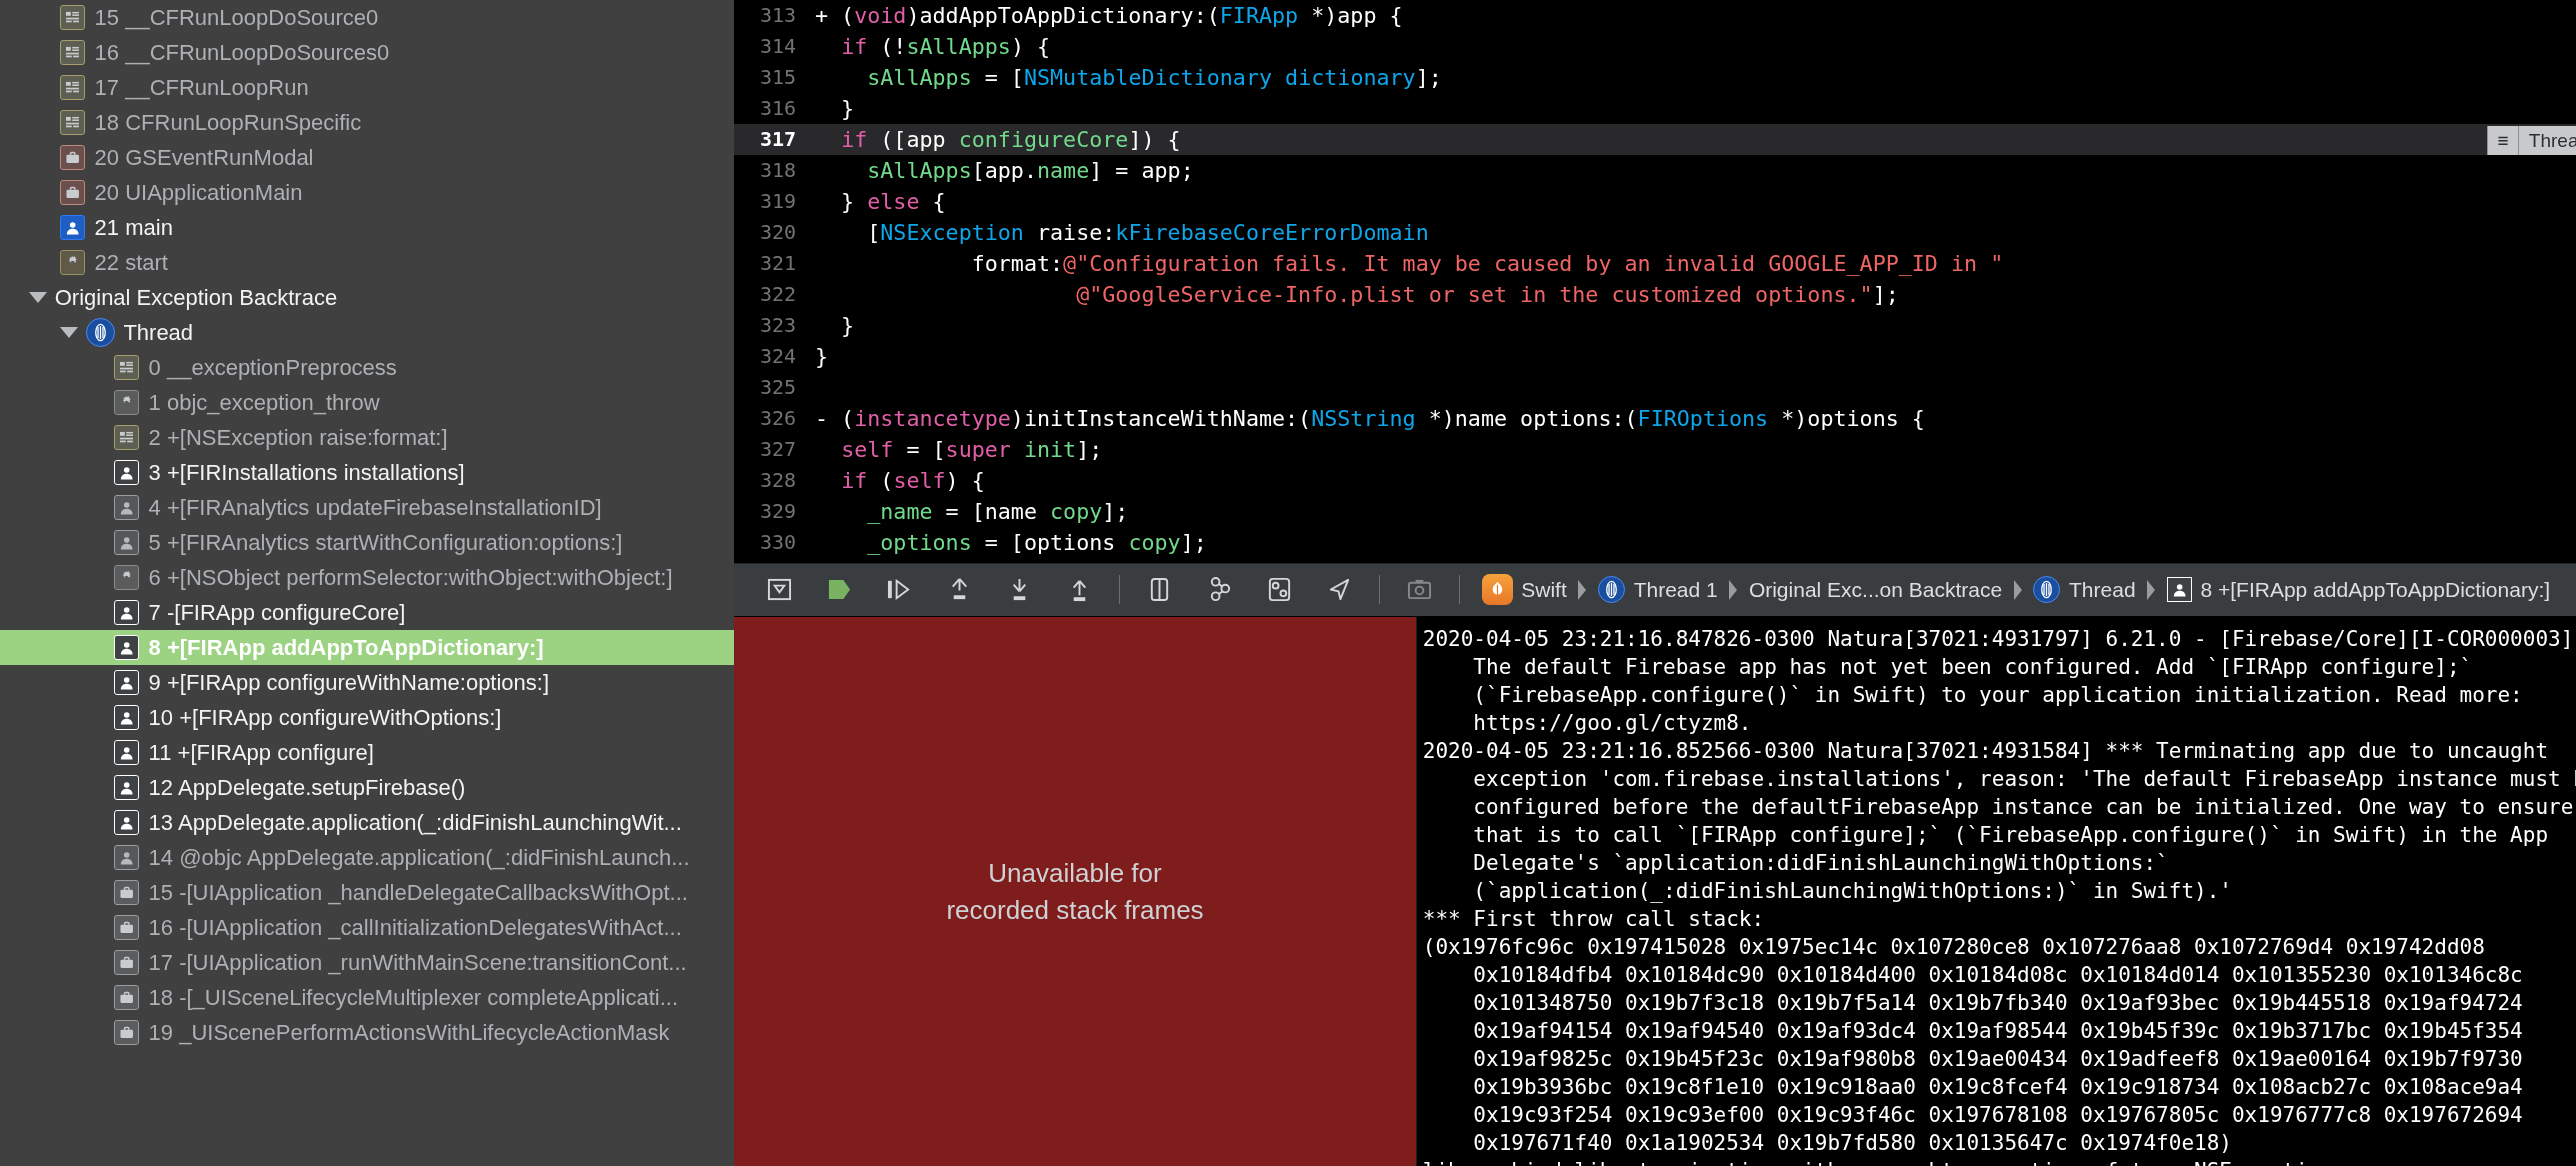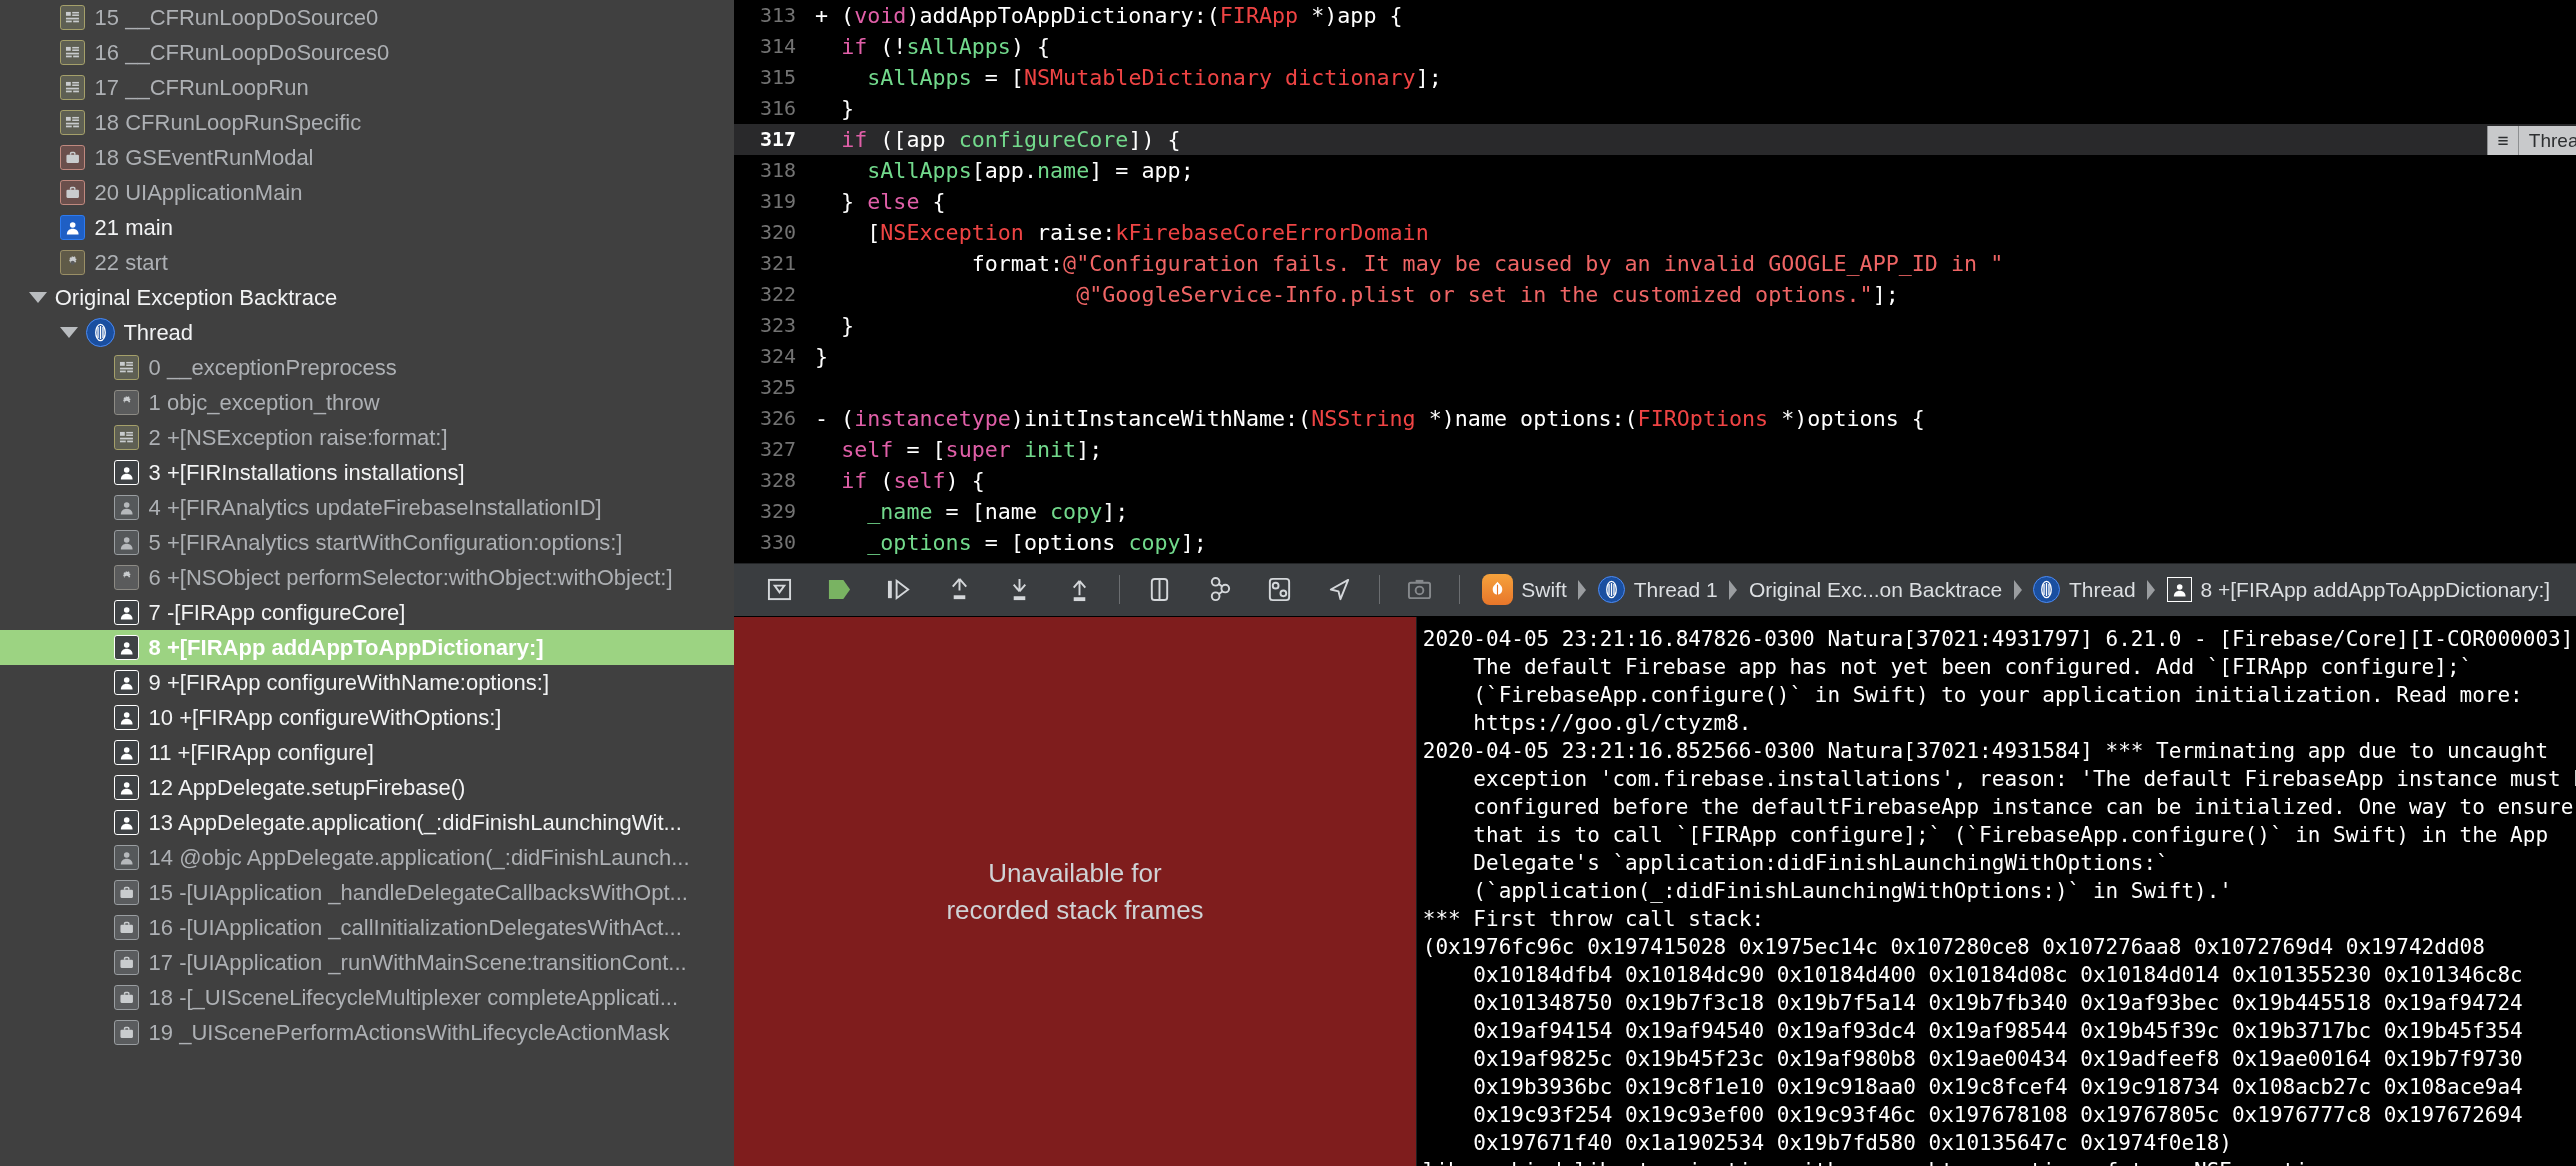--- a/index.html
+++ b/index.html
@@ -76,21 +76,21 @@
   .code-line { display: flex; height: 31px; align-items: center; white-space: pre; }
   .code-line.hl { background: #29292b; }
   .gutter {
     flex: 0 0 81px; text-align: right; padding-right: 19px;
     color: #737373; font-size: 20px; user-select: none;
   }
   .code-line.hl .gutter { color: #ffffff; font-weight: bold; }
   .code-text { flex: 1 1 auto; color: #ffffff; }
 
   .t-kw   { color: #e05fa8; }   
-  .t-type { color: #ef4444; }   
+  .t-type { color: #0ea5e9; }   
   .t-id   { color: #ffffff; }
   .t-meth { color: #72d98c; }   
   .t-str  { color: #ef6565; }
 
   
   .line-badge {
     position: absolute; right: 0; top: 126px;
     display: flex; align-items: stretch; height: 29px;
     font-family: "Liberation Sans", sans-serif; font-size: 19px;
   }
@@ -205,21 +205,21 @@
           <span class="lbl">18 CFRunLoopRunSpecific</span>
         </div>
         <div class="nav-row dim">
           <span style="flex: 0 0 60px;"></span>
           <span class="ic ic-case">
             <svg width="15.4" height="15.4" viewBox="0 0 16 16">
               <rect x="1.5" y="5" width="13" height="8.5" rx="1.2" fill="#c9ccce"></rect>
               <path d="M5.8 5V3.6a1 1 0 0 1 1-1h2.4a1 1 0 0 1 1 1V5" fill="none" stroke="#c9ccce" stroke-width="1.6"></path>
             </svg>
           </span>
-          <span class="lbl">18 GSEventRunModal</span>
+          <span class="lbl">20 GSEventRunModal</span>
         </div>
         <div class="nav-row dim">
           <span style="flex: 0 0 60px;"></span>
           <span class="ic ic-case">
             <svg width="15.4" height="15.4" viewBox="0 0 16 16">
               <rect x="1.5" y="5" width="13" height="8.5" rx="1.2" fill="#c9ccce"></rect>
               <path d="M5.8 5V3.6a1 1 0 0 1 1-1h2.4a1 1 0 0 1 1 1V5" fill="none" stroke="#c9ccce" stroke-width="1.6"></path>
             </svg>
           </span>
           <span class="lbl">20 UIApplicationMain</span>

